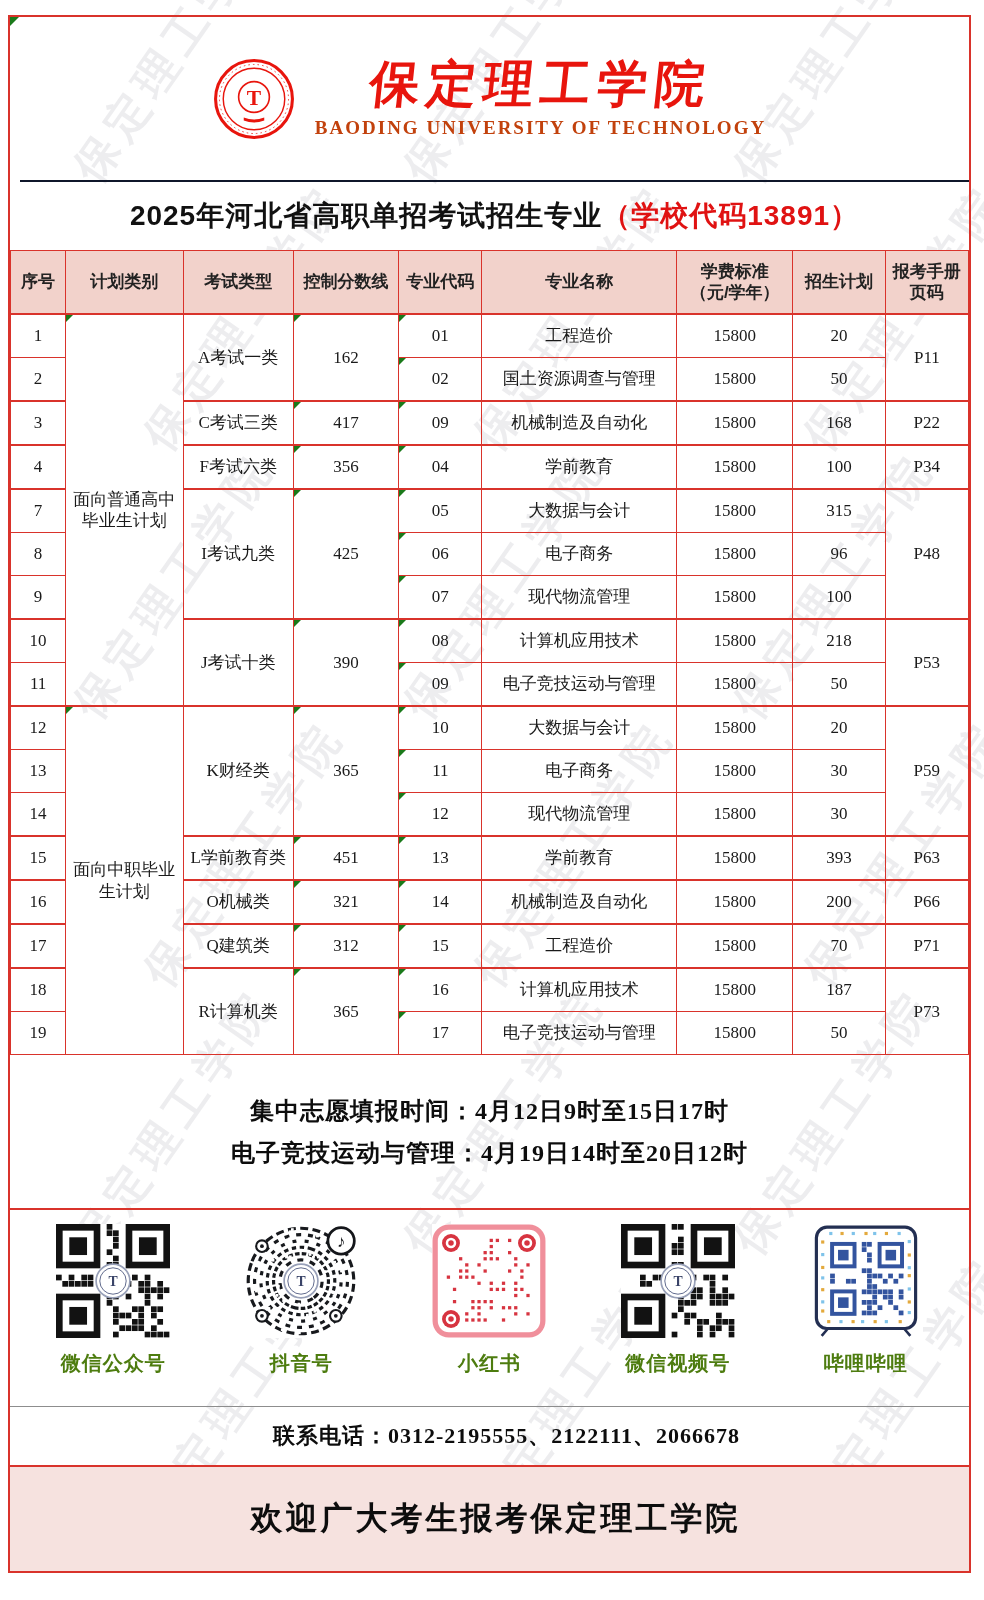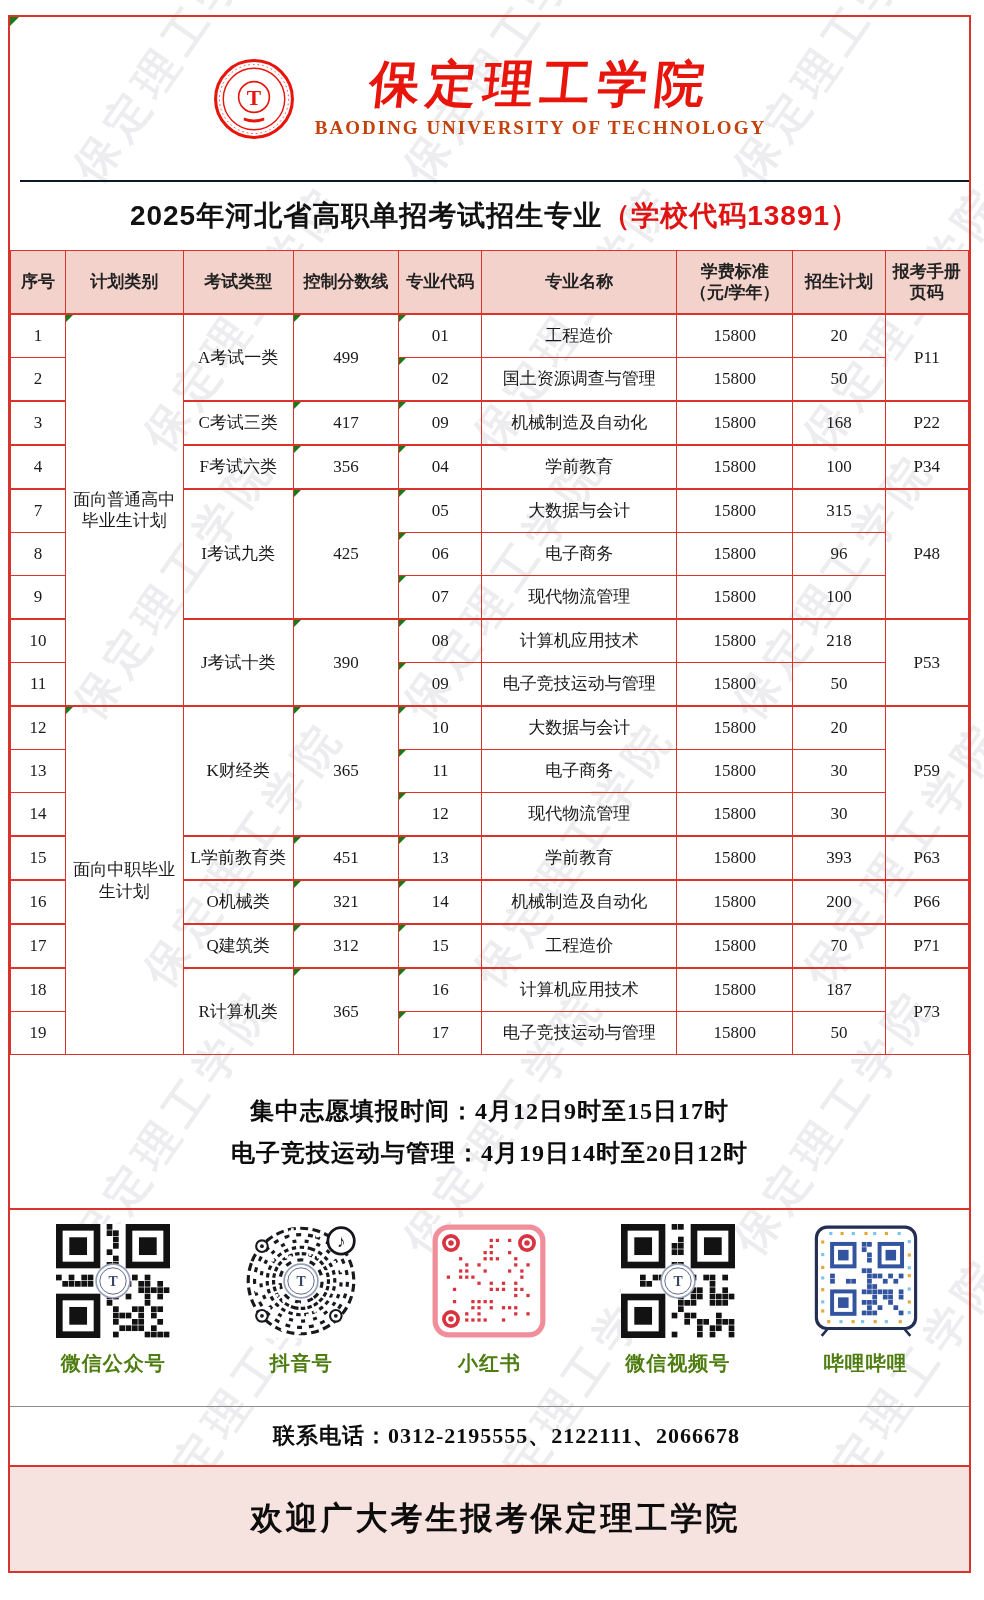--- a/index.html
+++ b/index.html
@@ -153,21 +153,21 @@
             <th>招生计划</th>
             <th>报考手册
 页码</th>
           </tr>
         </thead>
         <tbody>
           <tr class="gs">
             <td>1</td>
             <td class="tri" rowspan="9">面向普通高中毕业生计划</td>
             <td rowspan="2">A考试一类</td>
-            <td class="tri" rowspan="2">499</td>
+            <td class="tri" rowspan="2">162</td>
             <td class="tri">01</td>
             <td>工程造价</td>
             <td>15800</td>
             <td>20</td>
             <td rowspan="2">P11</td>
           </tr>
           <tr>
             <td>2</td>
             <td class="tri">02</td>
             <td>国土资源调查与管理</td>

